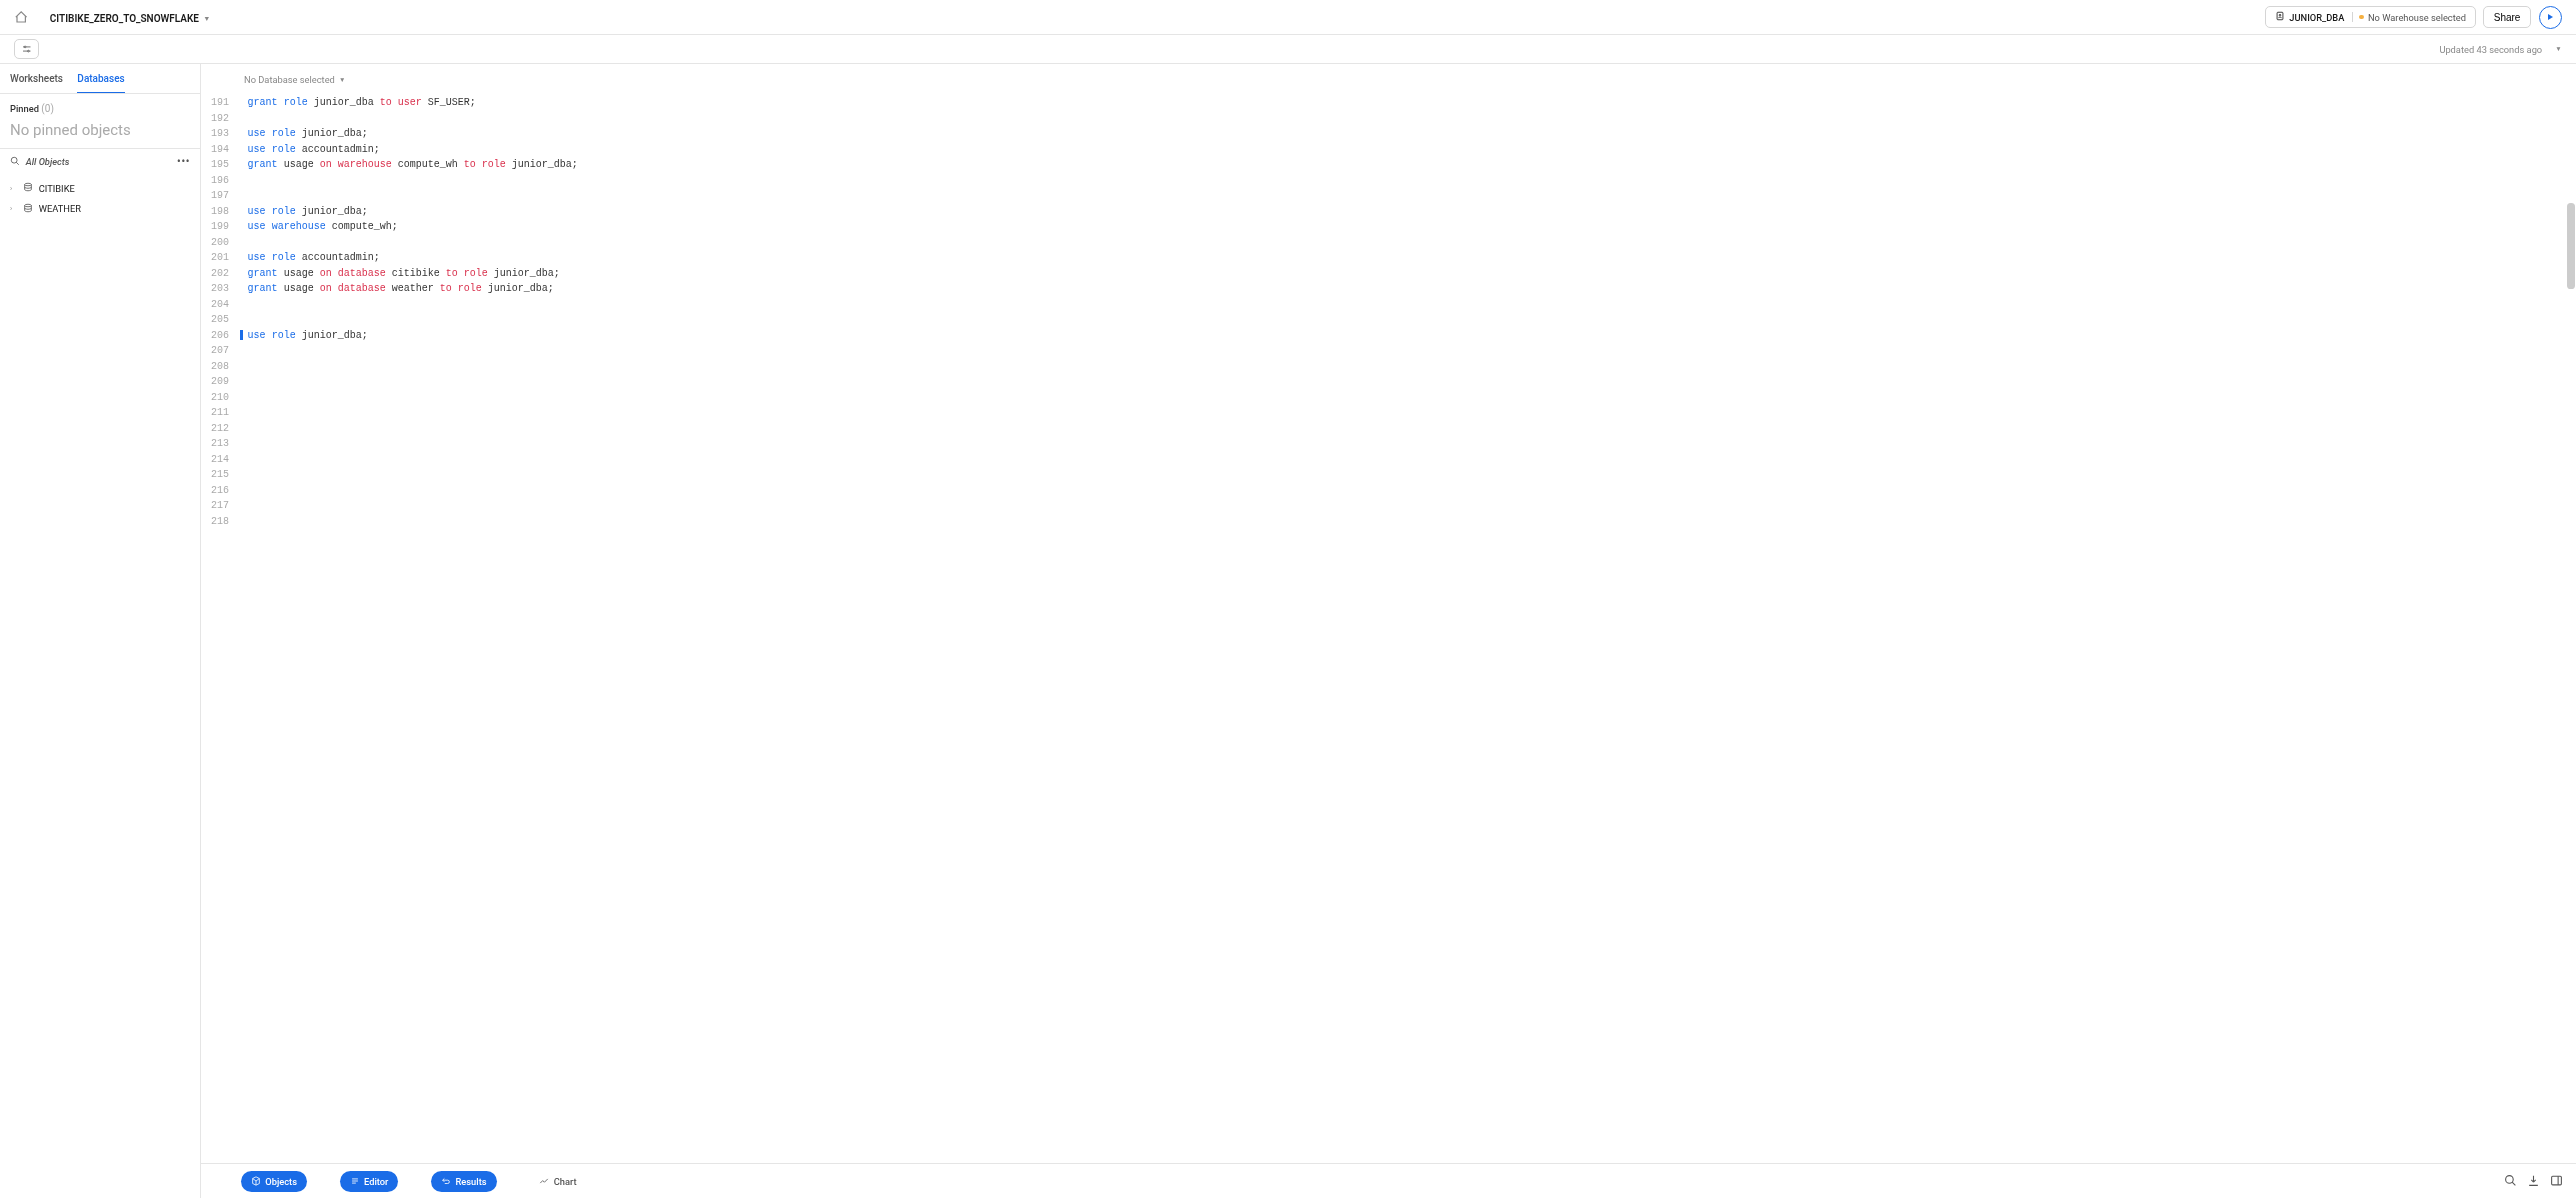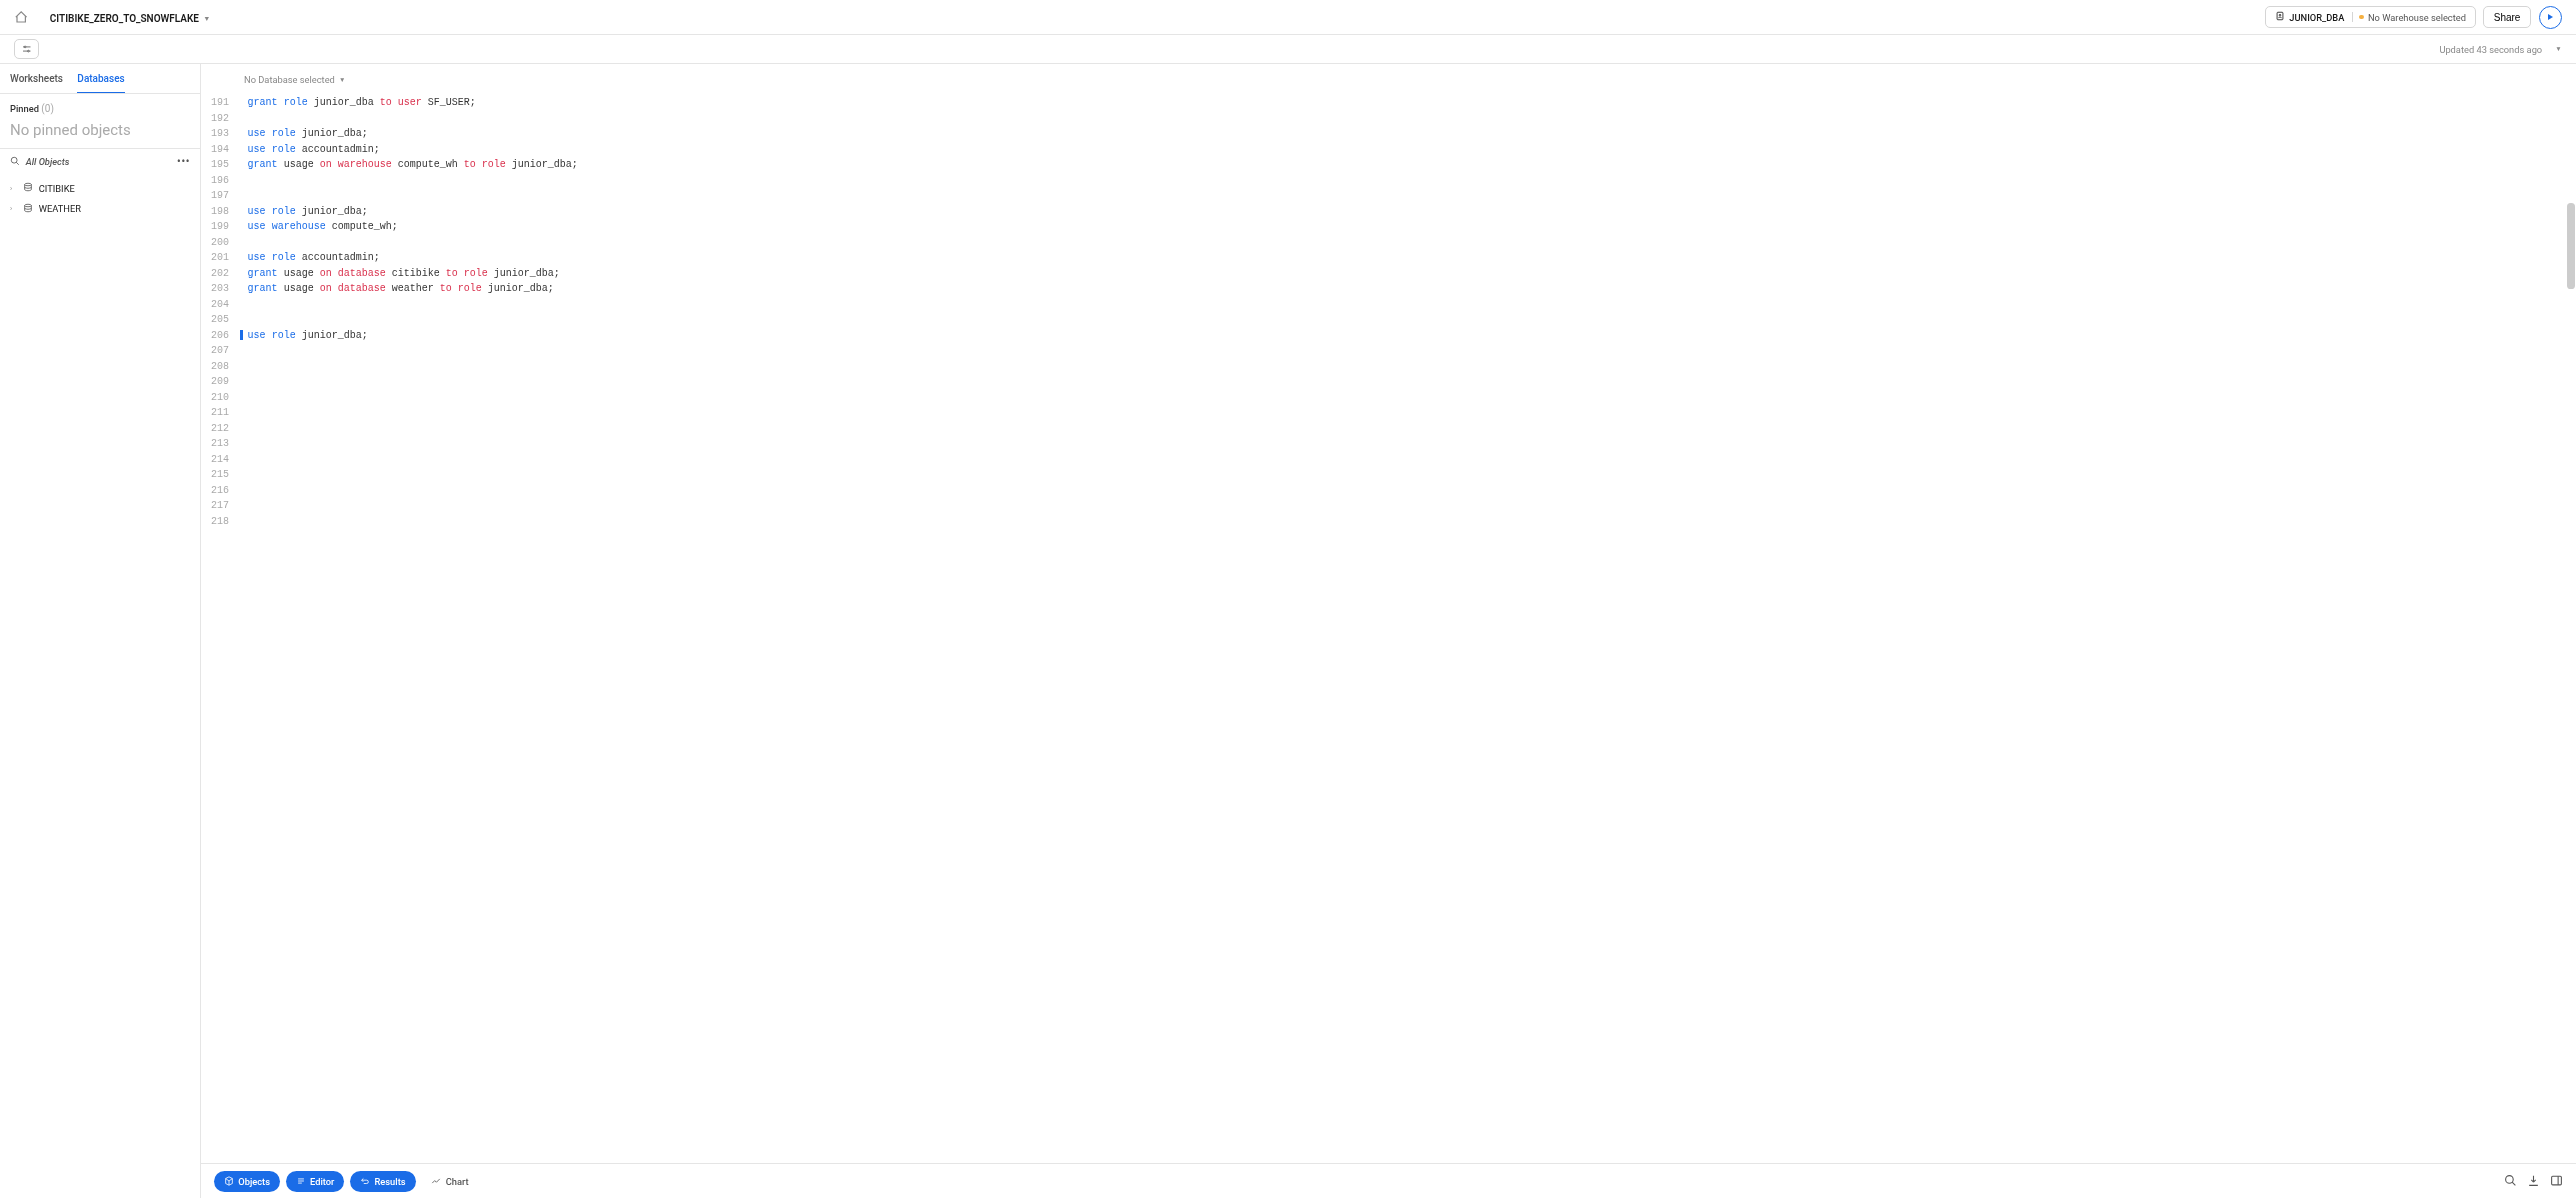--- a/index.html
+++ b/index.html
@@ -231,20 +231,21 @@
       border-top: 0.7px solid #e5e5e5;
     }
     .results-tabs { display: flex; gap: 5.8px; align-items: center; }
     .res-tab {
       display: flex; align-items: center; gap: 4.3px;
       padding: 4.3px 10px;
       border-radius: 11.5px;
       font-size: 9.3px;
       font-weight: 500;
       cursor: pointer;
+      margin-left: 27px;
     }
     .res-tab.active { background: #1a6ce7; color: #fff; }
     .res-tab.inactive { color: #555; }
     .res-tab svg { width: 10px; height: 10px; }
     .results-actions { display: flex; gap: 10px; }
     .res-action { cursor: pointer; color: #555; }
     .res-action svg { width: 13px; height: 13px; }
     
     
     .results-table-wrap {

